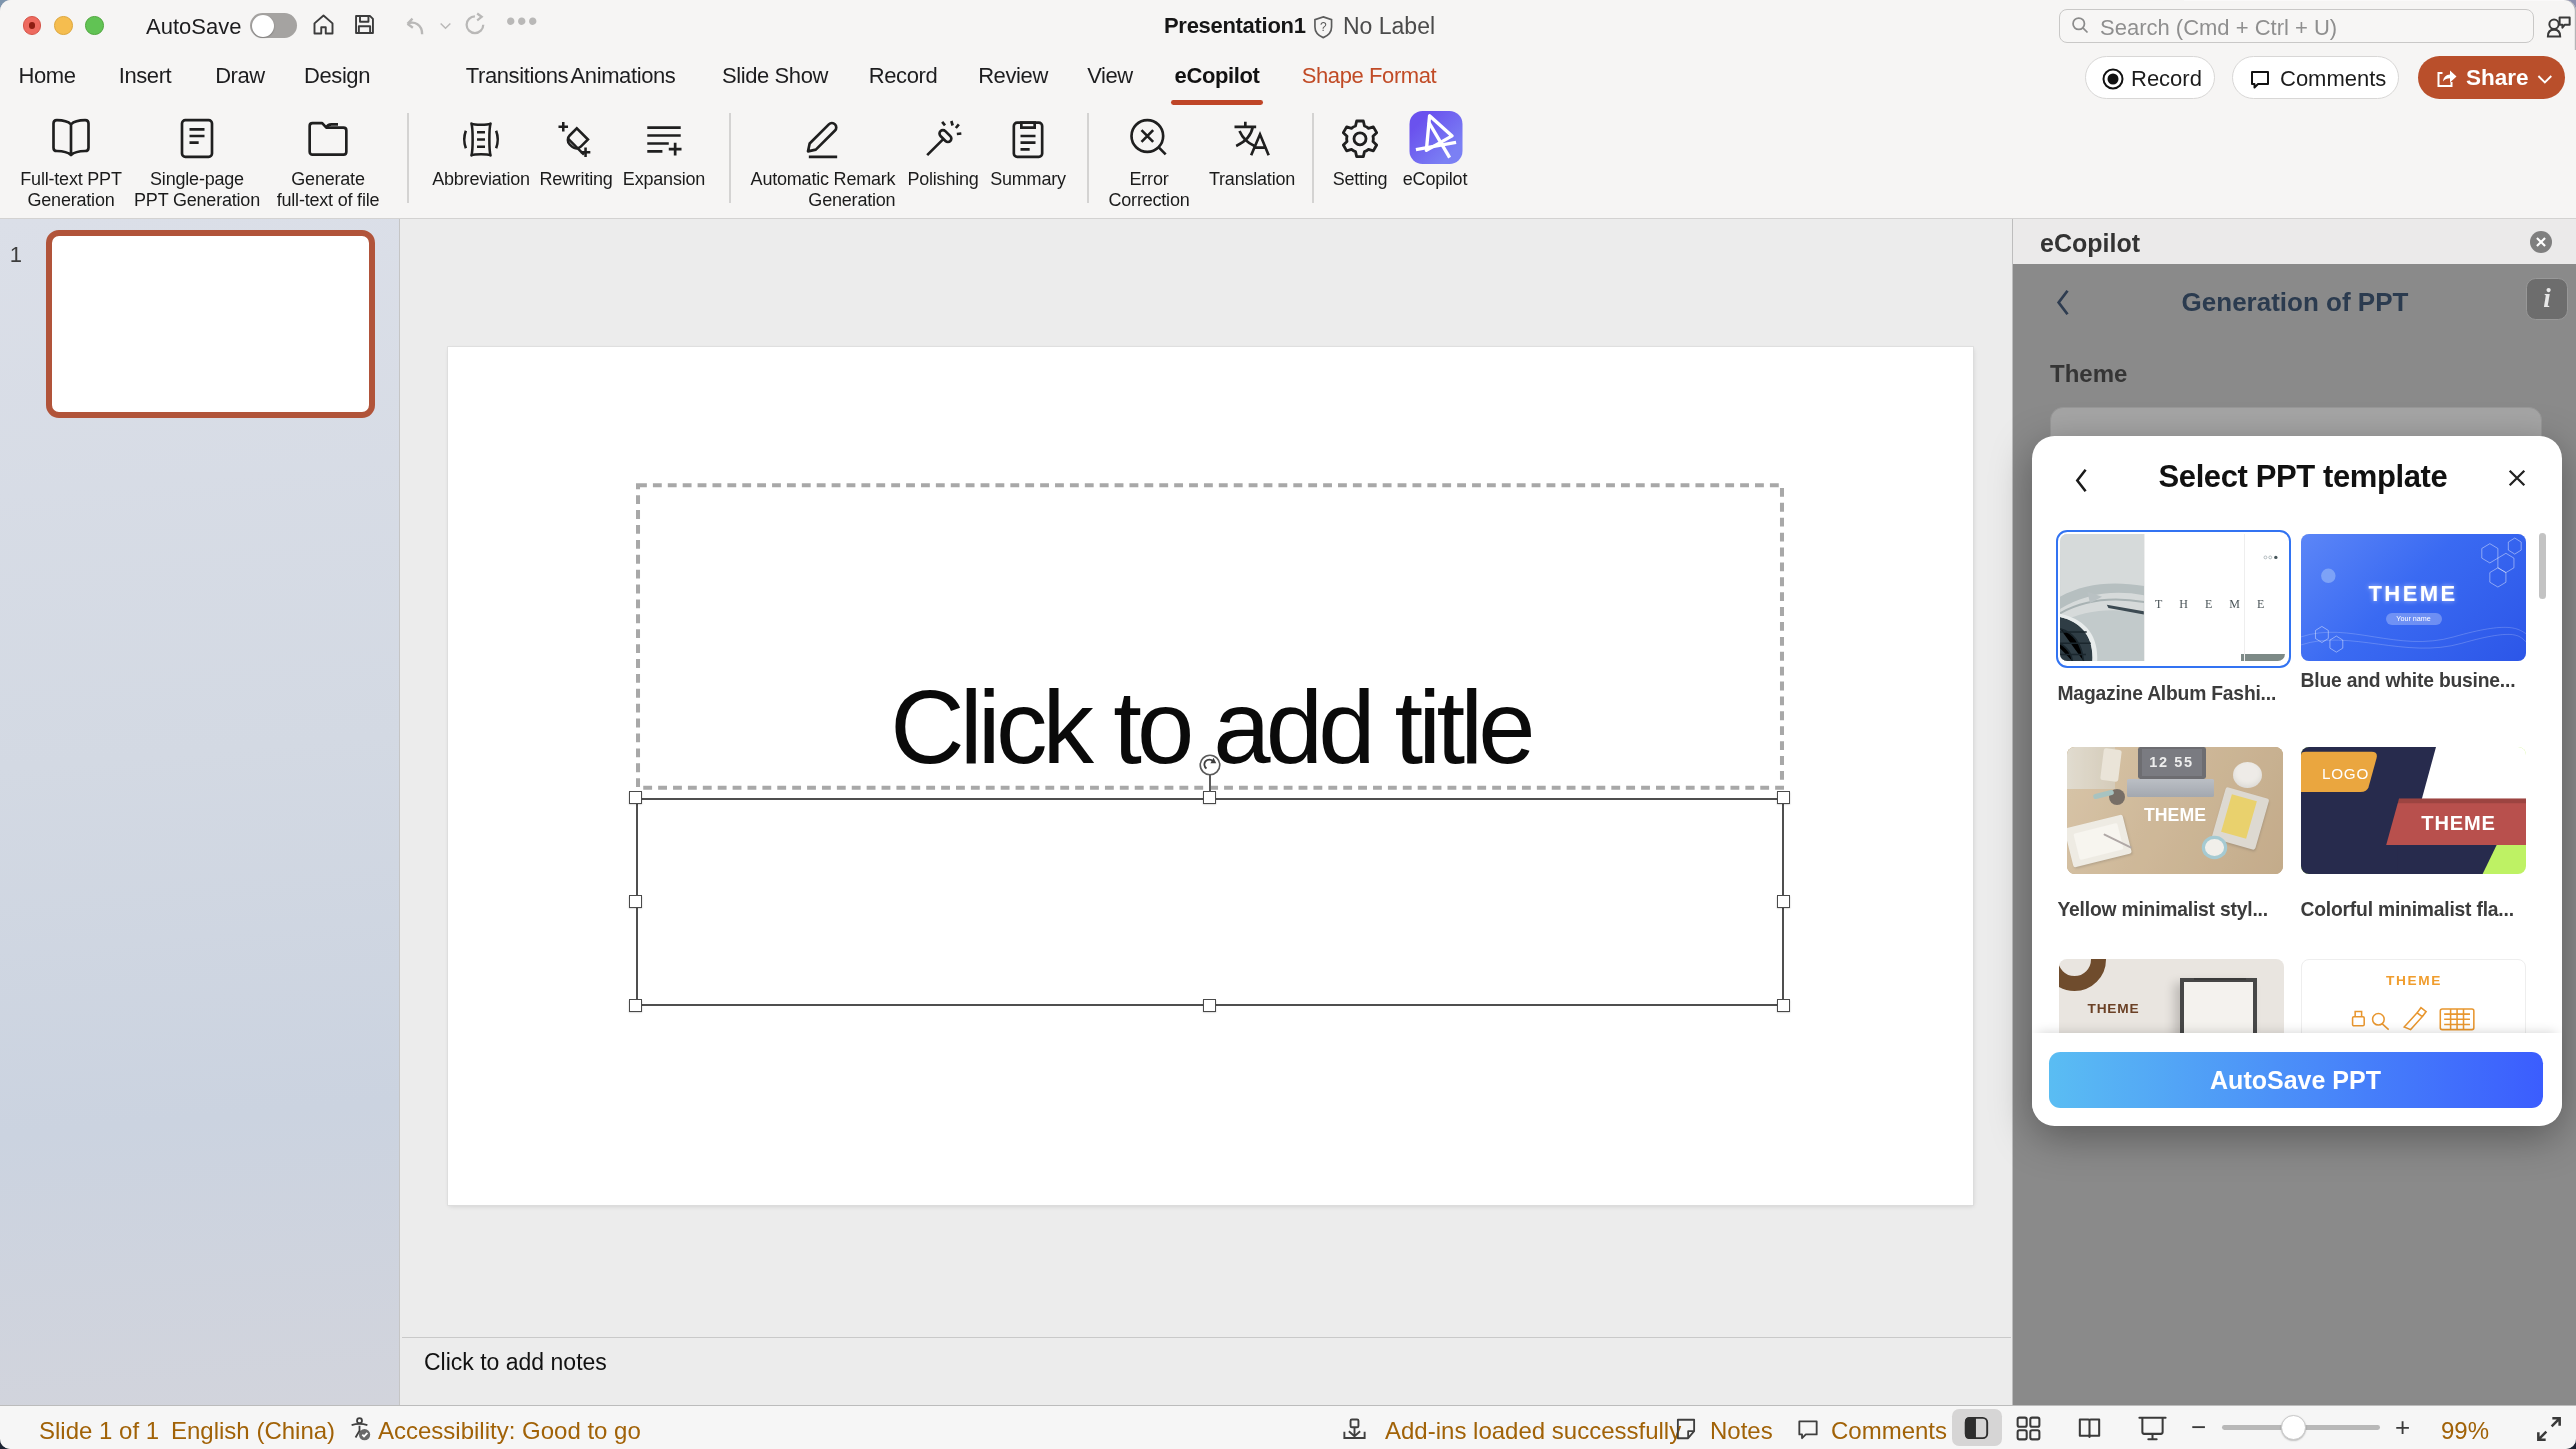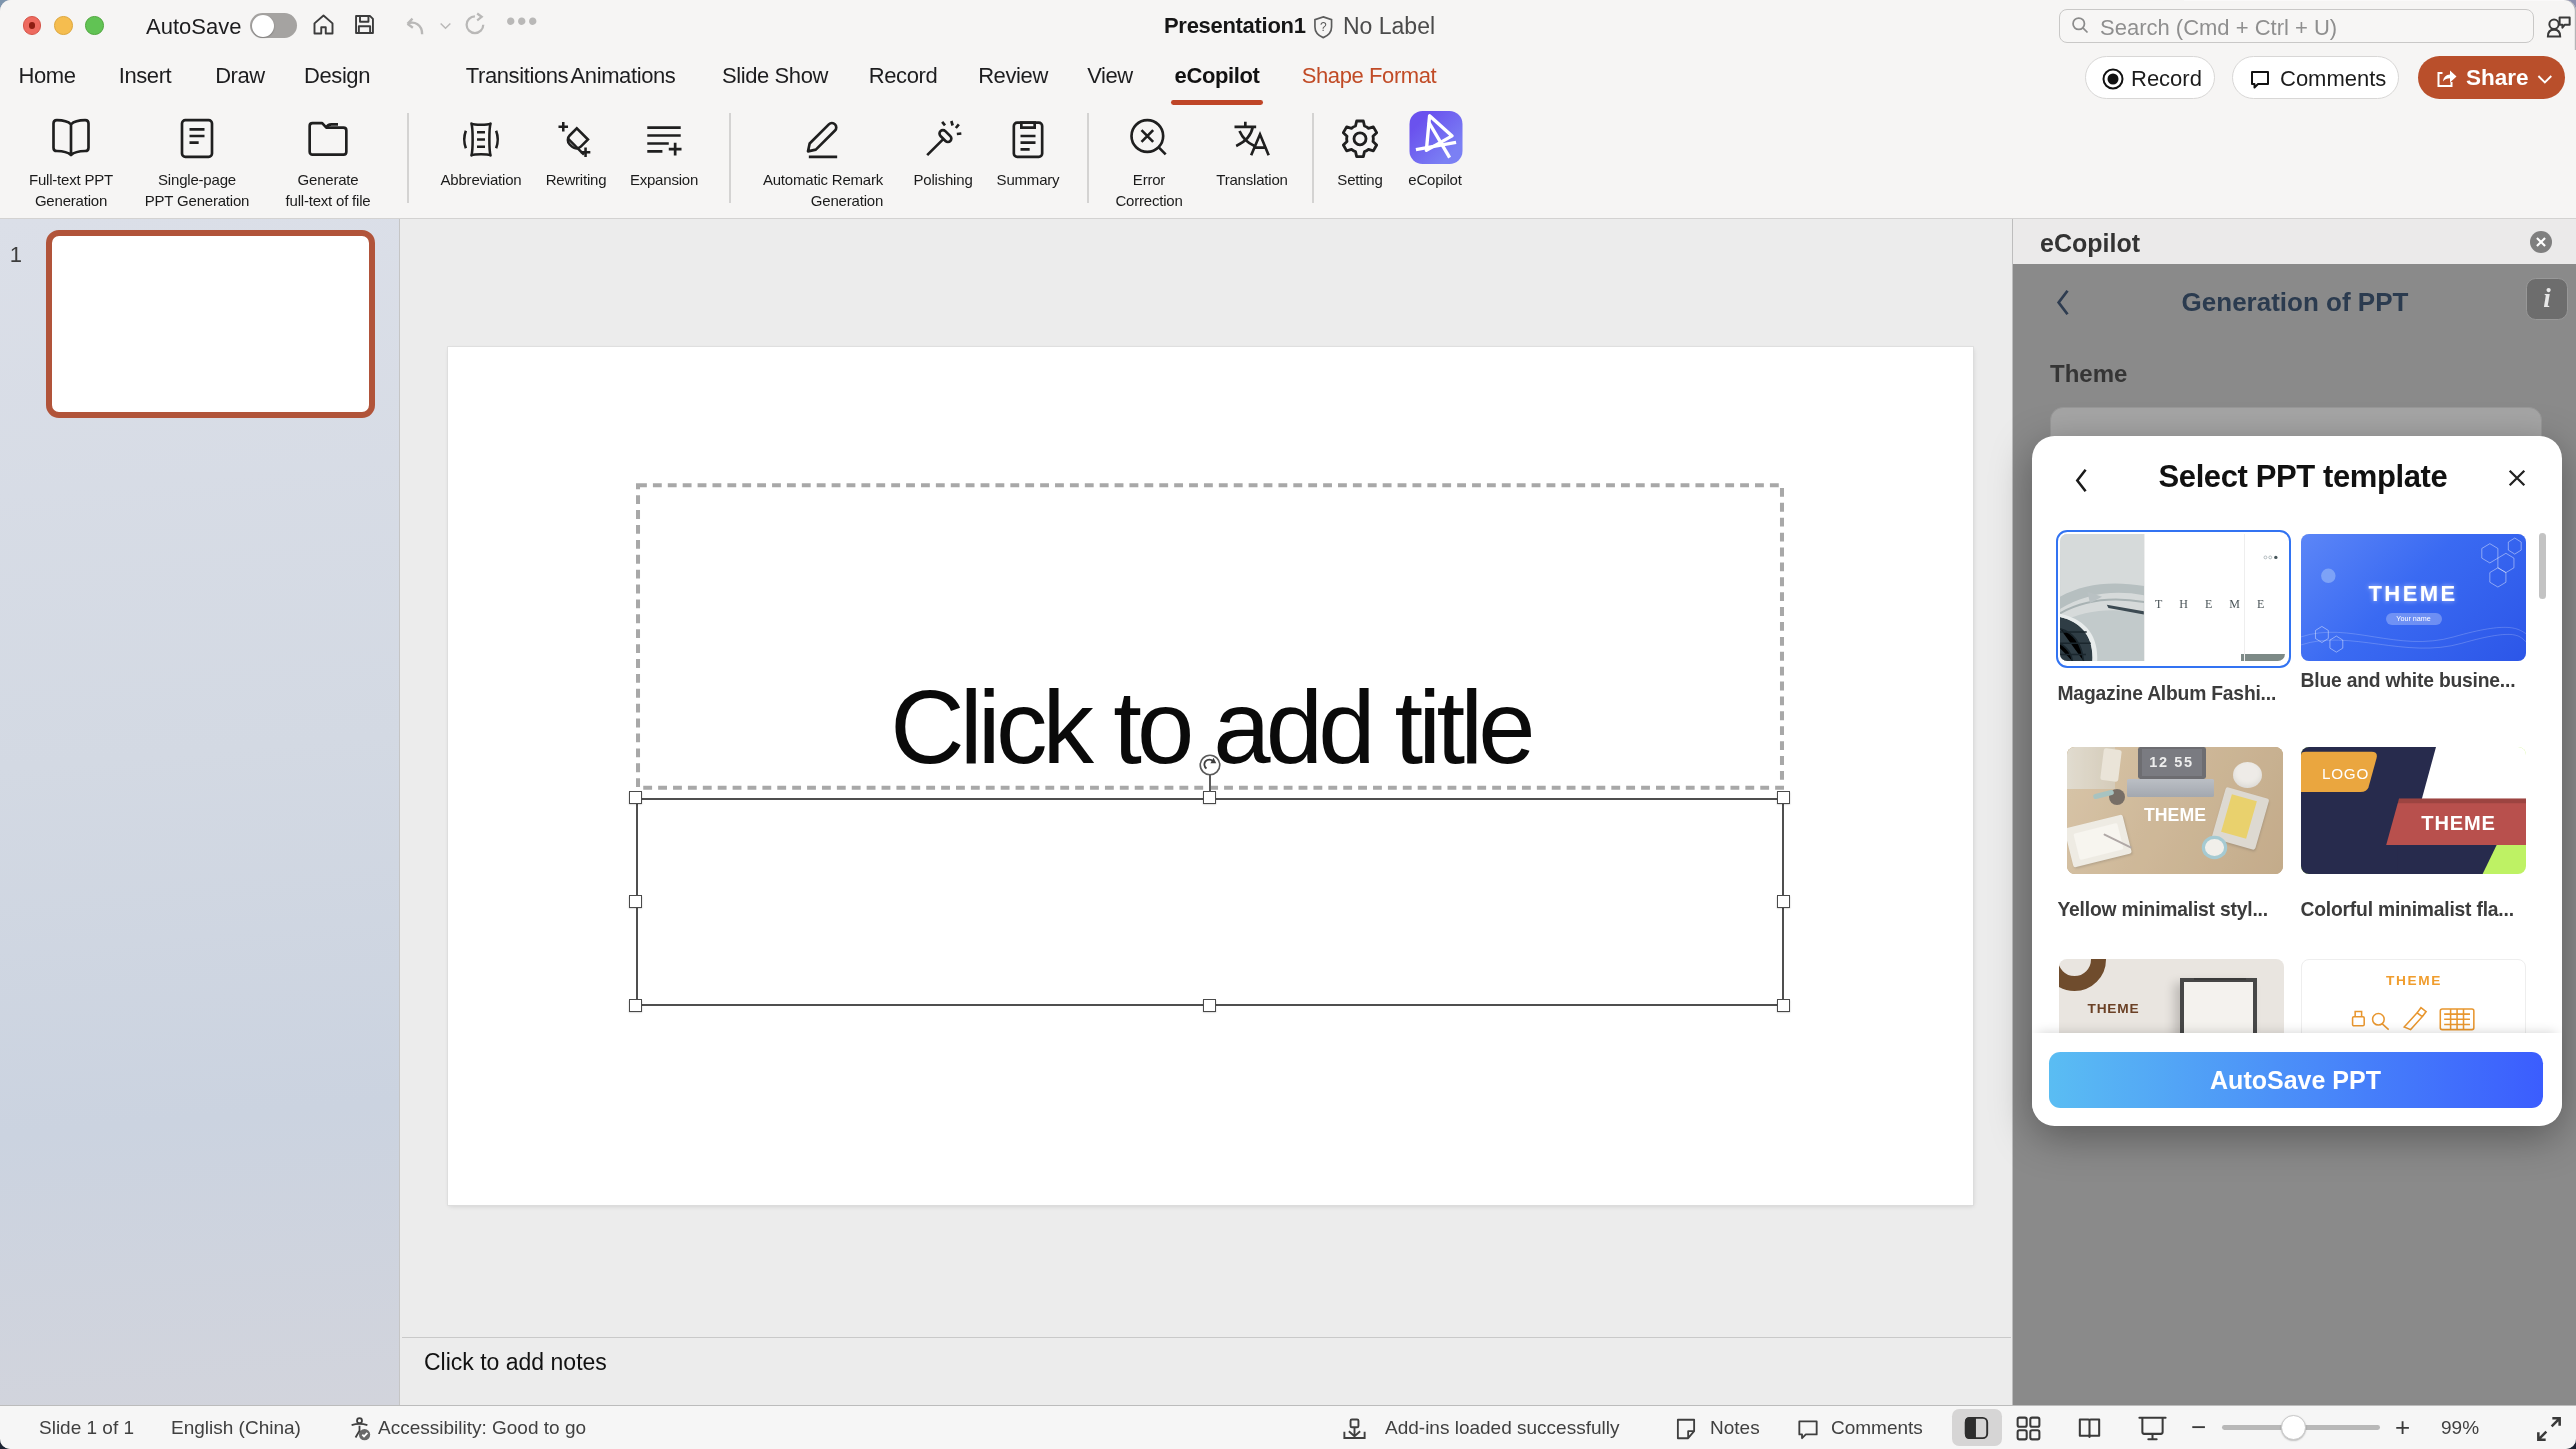--- a/index.html
+++ b/index.html
@@ -19,21 +19,21 @@
   #tlr::after { content:""; position:absolute; left:5.2px; top:5.2px; width:6.4px; height:6.4px; border-radius:50%; background:#8e1e12; }
   #tly { left:54px; background:#f5bd4f; border:0.8px solid #dda73e; }
   #tlg { left:85px; background:#61c354; border:0.8px solid #51a73f; }
   .tbtxt { position:absolute; top:13px; font-size:23px; color:#1d1d1f; }
   .icbtn { position:absolute; top:11.3px; }
   
   #tabs { position:absolute; left:0; top:50px; width:2576px; height:55px; background:#f6f5f4; }
   .tab { position:absolute; top:13px; font-size:22px; letter-spacing:-0.4px; color:#1d1d1f; white-space:nowrap; transform:translateX(-50%); }
   
   #ribbon { position:absolute; left:0; top:105px; width:2576px; height:114px; background:#f6f5f4; border-bottom:1.6px solid #d3d2d1; }
-  .rlab { position:absolute; font-size:15px; letter-spacing:-0.2px; line-height:21px; color:#1b1b1b; text-align:center; transform:translateX(-50%); white-space:nowrap; }
+  .rlab { position:absolute; font-size:18px; letter-spacing:-0.2px; line-height:21px; color:#1b1b1b; text-align:center; transform:translateX(-50%); white-space:nowrap; }
   .rsep { position:absolute; top:8px; width:1.6px; height:90px; background:#d4d3d2; }
   .ric  { position:absolute; transform:translateX(-50%); }
   
   #main { position:absolute; left:0; top:219px; width:2576px; height:1186px; background:#ececec; }
   #thumbpane { position:absolute; left:0; top:0; width:400px; height:1186px;
       background:linear-gradient(175deg,#dbdfe8 0%,#d3d9e3 45%,#cbd3e0 75%,#d2d4dc 100%); border-right:1.6px solid #c5c5c5; }
   #thumb1 { position:absolute; left:46px; top:11.3px; width:329px; height:188px; background:#fff; border:6.4px solid #b1543a; border-radius:13px; }
   #thumbnum { position:absolute; left:9.7px; top:22.5px; font-size:22px; color:#3d3d3d; }
   #canvas { position:absolute; left:402px; top:0; width:1609px; height:1118px; background:#ececec; }
   #slide { position:absolute; left:46px; top:128px; width:1525px; height:858px; background:#fff;
@@ -65,21 +65,21 @@
   #mgrid { position:absolute; left:0; top:0; width:530px; height:597px; overflow:hidden; border-radius:22.5px 22.5px 0 0; }
   .mthumb { position:absolute; width:225px; height:127px; border-radius:8px; overflow:hidden; background:#ddd; }
   .mlab { position:absolute; width:229px; font-size:19.3px; font-weight:700; color:#3c3c3c; white-space:nowrap; letter-spacing:-0.2px; }
   #mfoot { position:absolute; left:0; top:597px; width:530px; height:93px; background:#fff; border-radius:0 0 22.5px 22.5px;
            box-shadow:0 -6.4px 11.3px -6.4px rgba(0,0,0,.18); }
   #genbtn { position:absolute; left:17px; top:18.5px; width:494px; height:56px; border-radius:11.3px;
             background:linear-gradient(90deg,#5abdf3,#3b5dfe); color:#fff; font-size:25px; font-weight:700; text-align:center; line-height:56px; }
   #mscroll { position:absolute; left:507px; top:97px; width:7.2px; height:66px; border-radius:4px; background:#c3c3c3; }
   
   #status { position:absolute; left:0; top:1405px; width:2576px; height:44px; background:#f6f6f6; border-top:1.6px solid #bcbcbc; }
-  .st { position:absolute; top:10.5px; font-size:19px; color:#404040; white-space:nowrap; }
+  .st { position:absolute; top:10.5px; font-size:24px; color:#a16207; white-space:nowrap; }
 </style>
 </head>
 <body>
 <div style="position:absolute;left:0;top:0;width:2576px;height:48px;background:linear-gradient(90deg,#7e95ad,#8e90ae);"></div>
 <div id="win">
 
 <div id="titlebar">
   <div id="tlr" class="tl"></div>
       <div id="tly" class="tl"></div>
       <div id="tlg" class="tl"></div>

